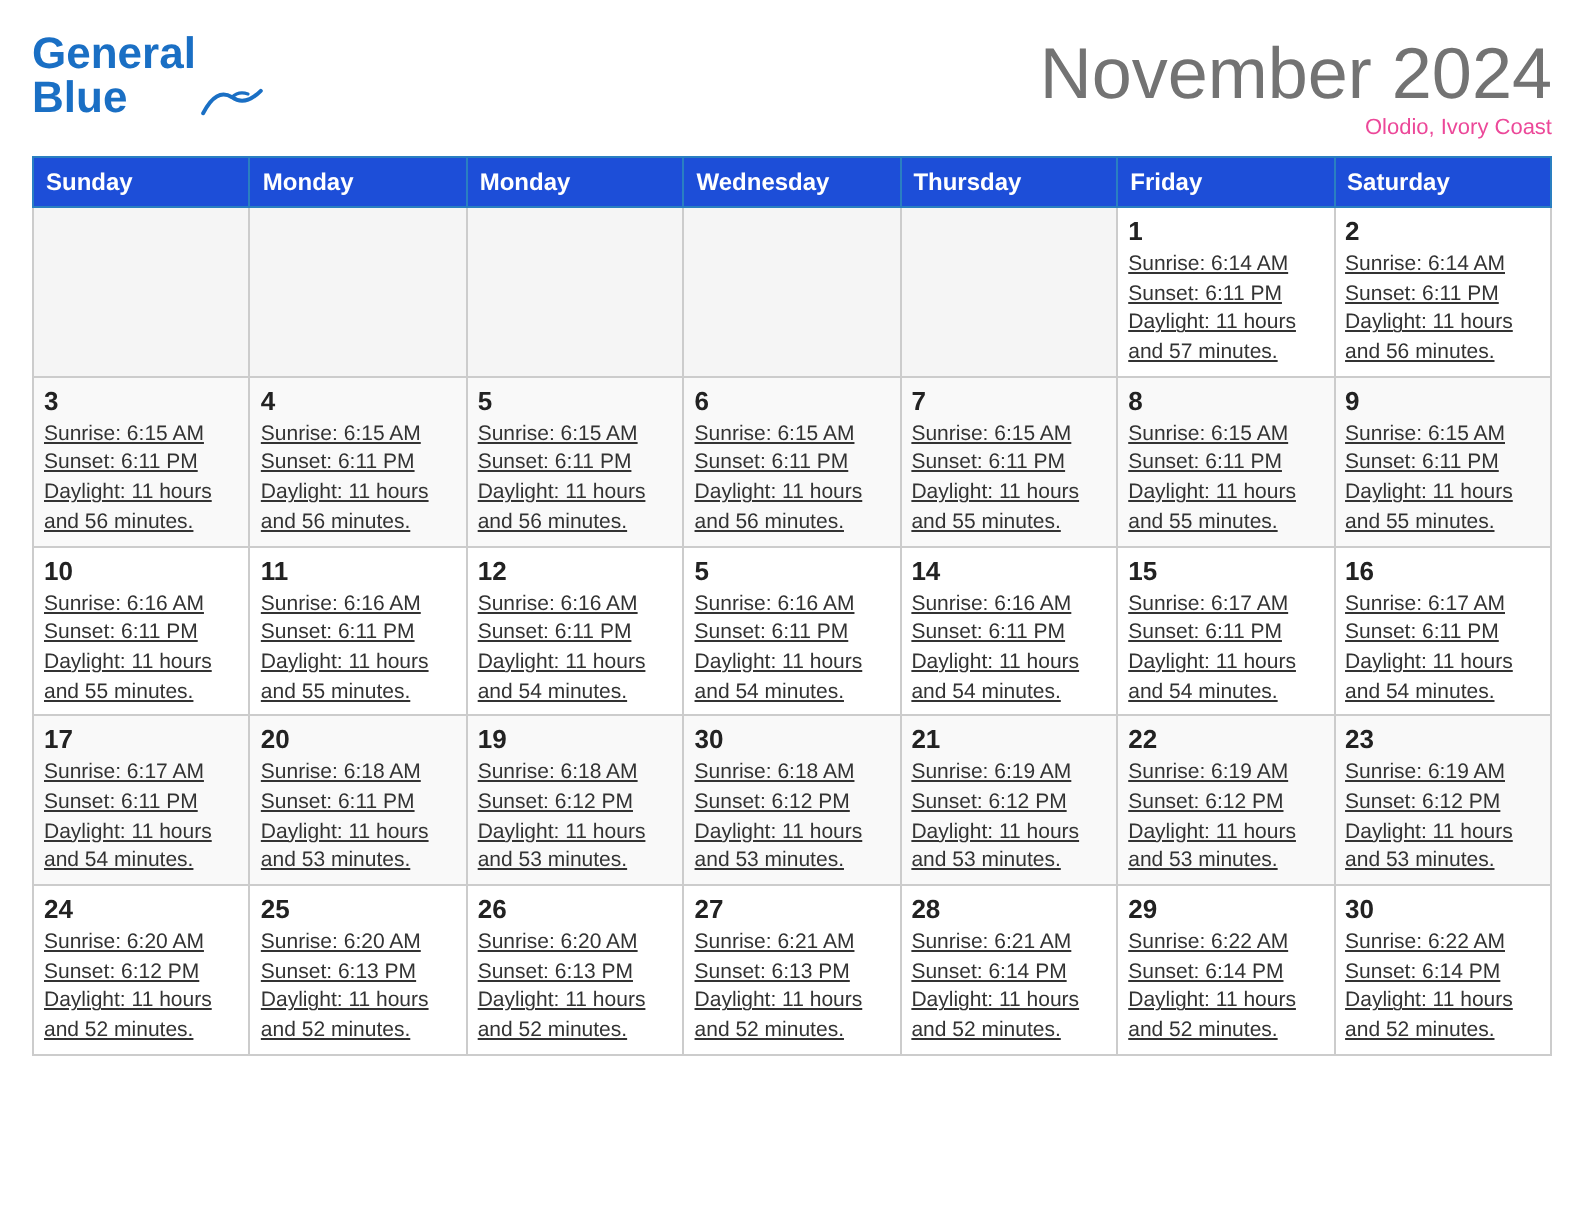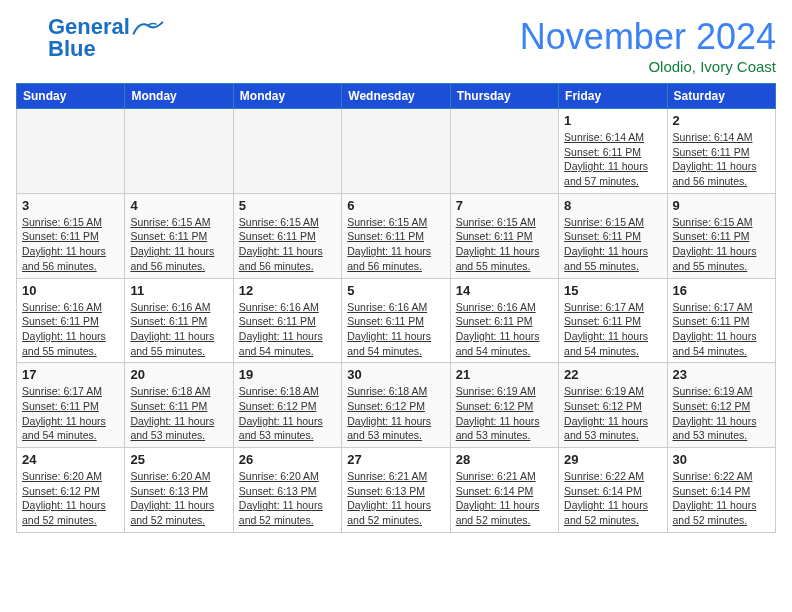--- a/index.html
+++ b/index.html
@@ -33,25 +33,25 @@
       height: 18px;
       margin-left: 48px;
       margin-top: -4px;
     }
     .title-block {
       text-align: right;
     }
     .month-title {
       font-size: 36px;
       font-weight: normal;
-      color: #3b82f6;
+      color: #737373;
     }
     .location {
-      font-size: 15px;
-      color: #15803d;
+      font-size: 11px;
+      color: #ec4899;
     }
     .calendar {
       width: 100%;
       border-collapse: collapse;
       font-size: 11px;
     }
     .calendar th {
       background: #1d4ed8;
       color: #fff;
       padding: 5px 6px;
@@ -85,21 +85,21 @@
       color: #333;
       line-height: 1.4;
       text-decoration: underline;
     }
   </style>
 </head>
 <body>
 
 <div class="header">
   <div class="logo">
-    <div style="display:flex;align-items:center;margin-left:32px;">
+    <div style="display:flex;align-items:flex-end;">
       <span class="logo-text">
         <span>General</span><br><span>Blue</span>
       </span>
       <svg class="logo-bird" viewBox="0 0 40 22" xmlns="http://www.w3.org/2000/svg" style="margin-left:2px;margin-top:-20px;">
         <path d="M2 18 Q10 2 20 8 Q28 14 38 4" stroke="#1a6fc4" stroke-width="2.5" fill="none" stroke-linecap="round"></path>
         <path d="M20 8 Q24 4 30 6" stroke="#1a6fc4" stroke-width="2" fill="none" stroke-linecap="round"></path>
       </svg>
     </div>
   </div>
   <div class="title-block">

